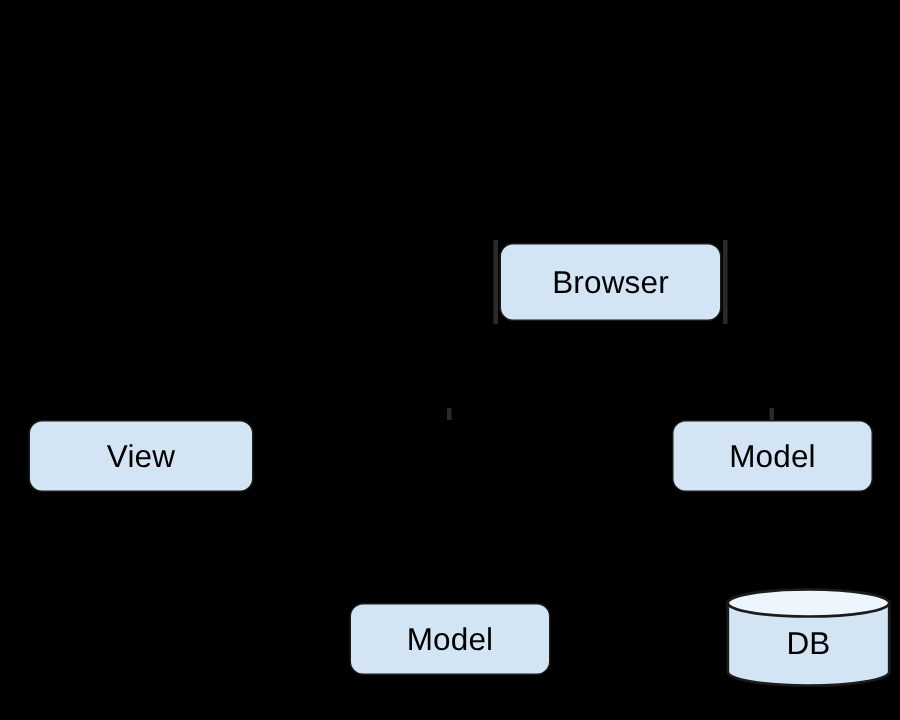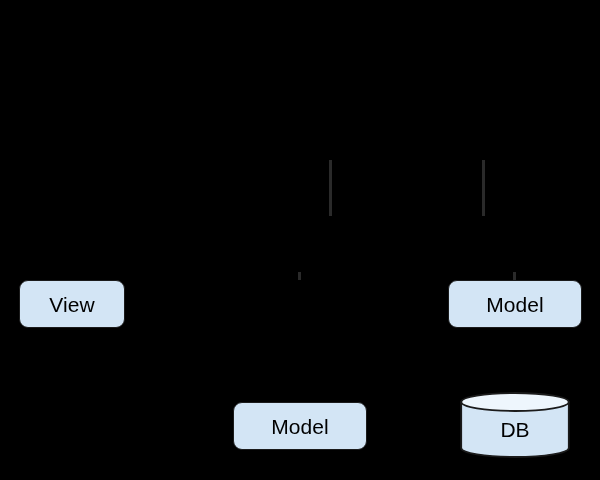--- a/index.html
+++ b/index.html
@@ -31,20 +31,21 @@
     white-space: nowrap;
   }
   .node .label {
     display: block;
     pointer-events: none;
   }
   
   .cylinder {
     position: absolute;
     box-sizing: border-box;
+    margin-left: 24px;
   }
   .cylinder svg {
     display: block;
     width: 100%;
     height: 100%;
     overflow: visible;
   }
   .cyl-label {
     position: absolute;
     left: 0;
@@ -70,22 +71,25 @@
 </head>
 <body>
 
 <div id="canvas">
 
   <div class="stub" style="left:329px; top:160px; width:3px; height:56px;"></div>
   <div class="stub" style="left:482px; top:160px; width:3px; height:56px;"></div>
   <div class="stub" style="left:298px; top:272px; width:3px; height:8px;"></div>
   <div class="stub" style="left:513px; top:272px; width:3px; height:8px;"></div>
 
+  <div class="node" style="left:333px; top:162px; width:148px; height:52px;">
+    <span class="label">Browser</span>
+  </div>
 
-  <div class="node" style="left:19px; top:280px; width:106px; height:48px;">
+  <div class="node" style="left:19px; top:280px; width:150px; height:48px;">
     <span class="label">View</span>
   </div>
 
 
   <div class="node" style="left:448px; top:280px; width:134px; height:48px;">
     <span class="label">Model</span>
   </div>
 
   <div class="node" style="left:233px; top:402px; width:134px; height:48px;">
     <span class="label">Model</span>

